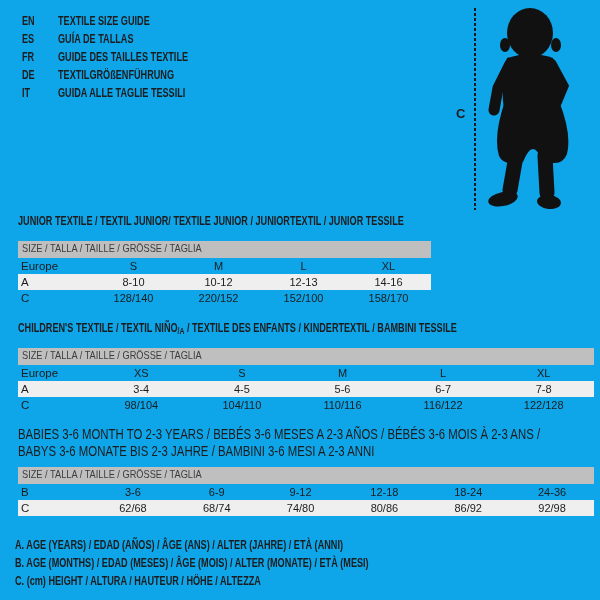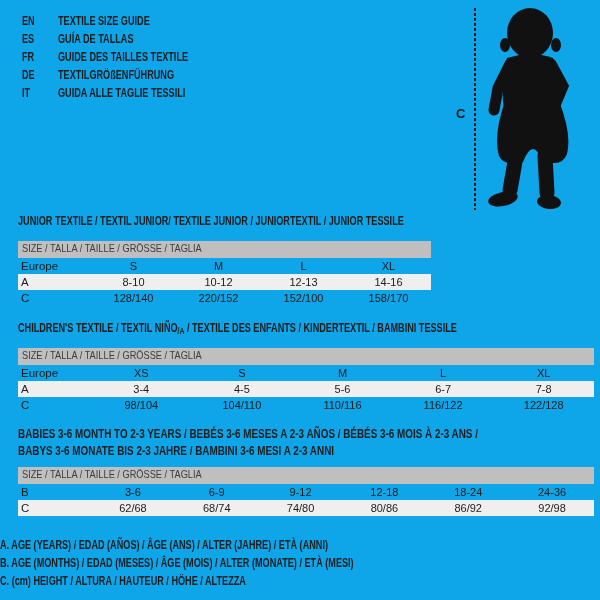--- a/index.html
+++ b/index.html
@@ -25,32 +25,32 @@
   .c-label { position:absolute; left:4px; top:100px; font-weight:bold; font-size:13px; }
   .baby-svg { position:absolute; left:31px; top:0; width:100px; height:205px; }
 
   
   .sec { position:absolute; left:18px; }
   .sec-junior { top:215px; width:413px; }
   .sec-children { top:322px; width:576px; }
   .sec-babies { top:425px; width:576px; }
   .sec-heading { margin:0; font-size:12px; font-weight:bold; height:12px; line-height:12px; white-space:nowrap; }
   .sec-heading .sub { font-size:9px; vertical-align:-2px; }
-  .babies-heading-line { font-size:13px; font-weight:bold; height:17px; line-height:17px; white-space:nowrap; }
+  .babies-heading-line { font-size:15px; font-weight:normal; height:17px; line-height:17px; white-space:nowrap; }
 
   .size-table { margin-top:14px; width:100%; }
   .size-table.tight { margin-top:8px; }
   .thead { height:17px; line-height:15px; background:#bfbfbf; color:#3c3c3c; font-size:11px; padding-left:4px; }
   .trow { display:flex; height:16px; align-items:center; font-size:11px; }
   .trow.alt { background:#efefef; }
   .tlabel { width:70px; padding-left:3px; font-size:11.5px; }
   .tcell { flex:1; text-align:center; }
 
   
-  .footnotes { position:absolute; left:0; top:536px; }
+  .footnotes { position:absolute; left:15px; top:536px; }
   .fn-line { height:18px; line-height:18px; font-weight:bold; font-size:12px; white-space:nowrap; }
 </style>
 </head>
 <body>
 
 <div class="canvas">
 
   <div class="lang-list">
     <div class="lang-row">
       <span class="lang-code"><span class="cond">EN</span></span>

